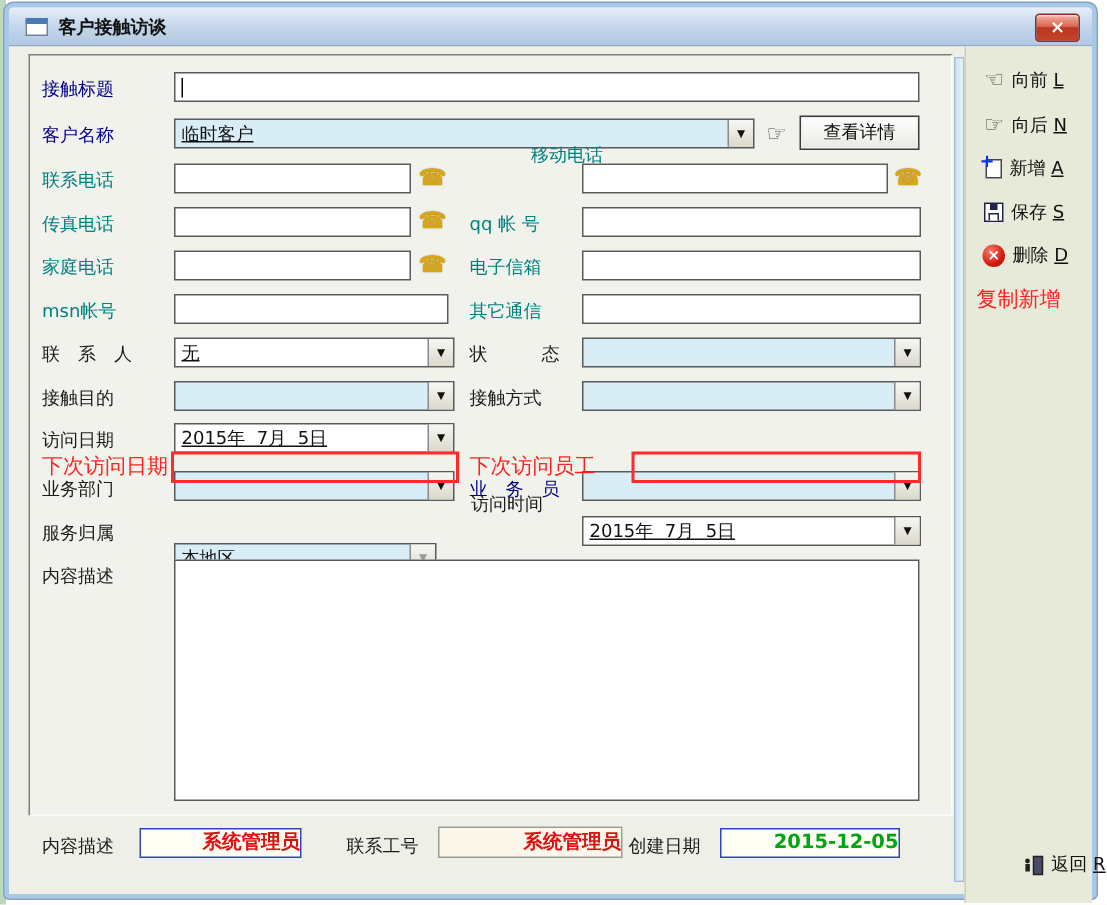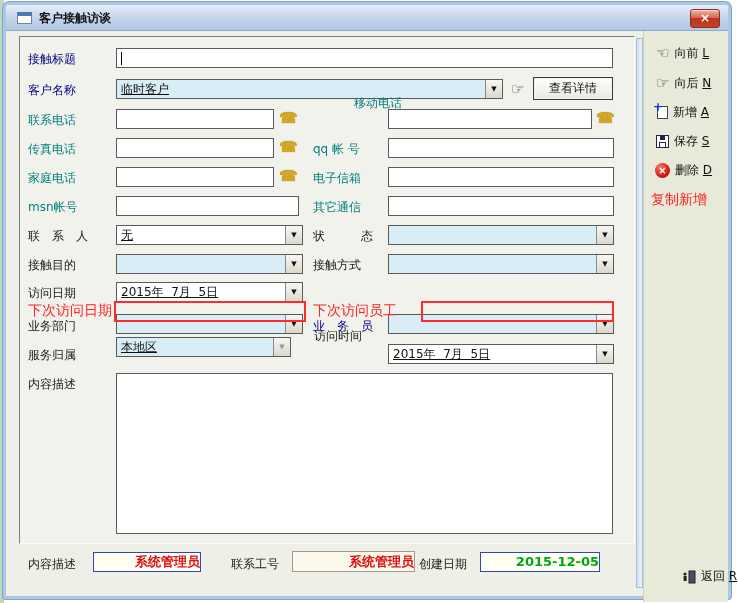--- a/index.html
+++ b/index.html
@@ -197,21 +197,21 @@
   </div>
   <div class="lbl navy" style="left:307px; top:313px;">业　务　员</div>
   <div class="combo blue" style="left:382px; top:309px; width:226px;">
     <span class="combo-text"></span>
     <span class="cb-btn">
         <span class="tri">▼</span>
       </span>
   </div>
 
   <div class="lbl" style="left:22px; top:342px;">服务归属</div>
-  <div class="combo blue disabled" style="left:110px; top:332px; width:175px;">
+  <div class="combo blue disabled" style="left:110px; top:357px; width:175px;">
     <span class="combo-text">本地区</span>
     <span class="cb-btn">
         <span class="tri">▼</span>
       </span>
   </div>
   <div class="lbl" style="left:307px; top:342px;margin-top:44px;">计划日期</div>
   <div class="combo" style="left:382px; top:339px; width:226px;">
     <span class="combo-text">2015年  7月  5日</span>
     <span class="cb-btn">
         <span class="tri">▼</span>

